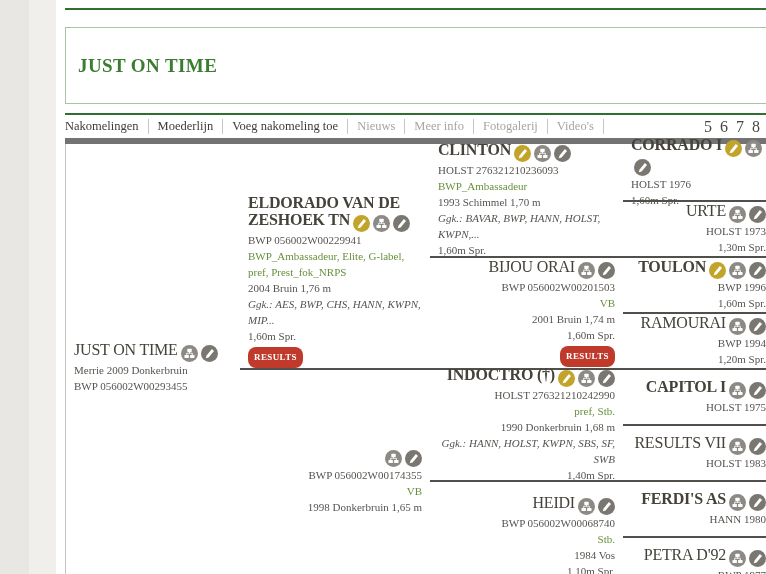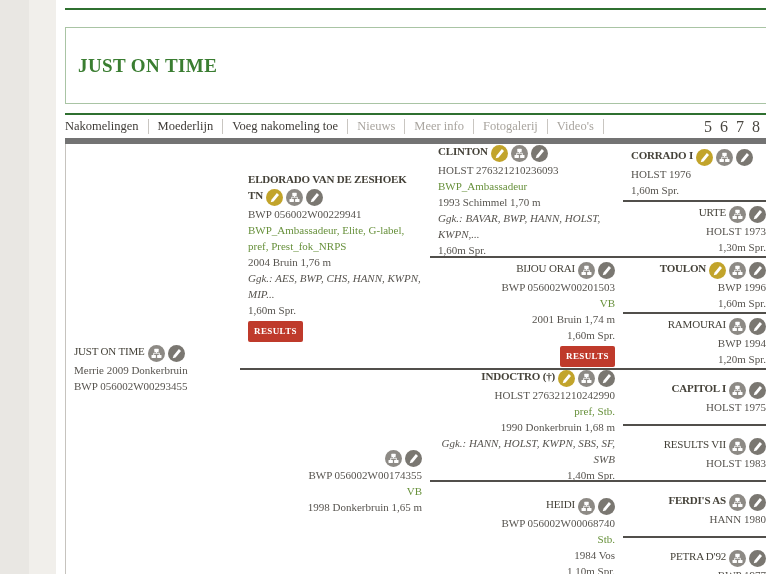--- a/index.html
+++ b/index.html
@@ -41,49 +41,49 @@
   .table-wrap { margin-left:9px; border-left:1px solid #c6c3be; width:709px; }
   .pedigree {
     display:grid;
     grid-template-columns:174px 190px 193px 151px;
     grid-template-rows:repeat(8,56px);
     width:708px;
   }
   .cell { display:flex; align-items:center; padding:0 8px; }
   .bt { border-top:2px solid #514f4b;text-align:right; }
   .c1 { grid-column:1; grid-row:1/9; }
-  .c2a { grid-column:2; grid-row:1/5; }
+  .c2a { grid-column:2; grid-row:1/5;align-items:flex-end; }
   .c2b { grid-column:2; grid-row:5/9; }
   .c3a { grid-column:3; grid-row:1/3; }
   .c3b { grid-column:3; grid-row:3/5; }
   .c3c { grid-column:3; grid-row:5/7; }
   .c3d { grid-column:3; grid-row:7/9; }
   .c4 { grid-column:4; }
   .r1{grid-row:1}.r2{grid-row:2}.r3{grid-row:3}.r4{grid-row:4}
   .r5{grid-row:5}.r6{grid-row:6}.r7{grid-row:7}.r8{grid-row:8}
 
   .horse { font-size:11px; line-height:16px; color:#57544f; width:100%; }
-  .nm { font-size:11px; color:#454239; letter-spacing:-0.2px; }
+  .nm { font-size:16px; color:#454239; letter-spacing:-0.2px; }
   .sire .nm { font-weight:bold; }
   .hline.green { color:#68913c; }
   .hline.ggk { font-style:italic; }
   .ico {
     width:17px; height:17px; border-radius:50%;
     display:inline-flex; align-items:center; justify-content:center;
     vertical-align:-4px; margin-left:3px; cursor:pointer;
   }
   .ico svg { width:11px; height:11px; fill:#ffffff; }
   .ico.tree { background:#8d8a85; }
   .ico.pen  { background:#7a7771; }
   .ico.gold { background:#c2a42b; }
   .results {
     display:inline-block; margin-top:3px;
     background:#bf3a2b; color:#fff; font-weight:bold;
     font-size:9px; letter-spacing:0.4px;
-    padding:2px 6px 3px 6px; border-radius:2px; cursor:pointer;
+    padding:2px 6px 3px 6px; border-radius:8px; cursor:pointer;
   }
 </style>
 </head>
 <body>
 
 <svg width="0" height="0" style="position:absolute">
   <defs>
     <g id="g-tree">
       <rect x="3.3" y="0.8" width="4.4" height="3.1" rx="0.4"></rect>
       <path d="M5.5 3.9v1.3M2.7 7V5.2h5.6V7" stroke="#ffffff" stroke-width="0.9" fill="none"></path>

